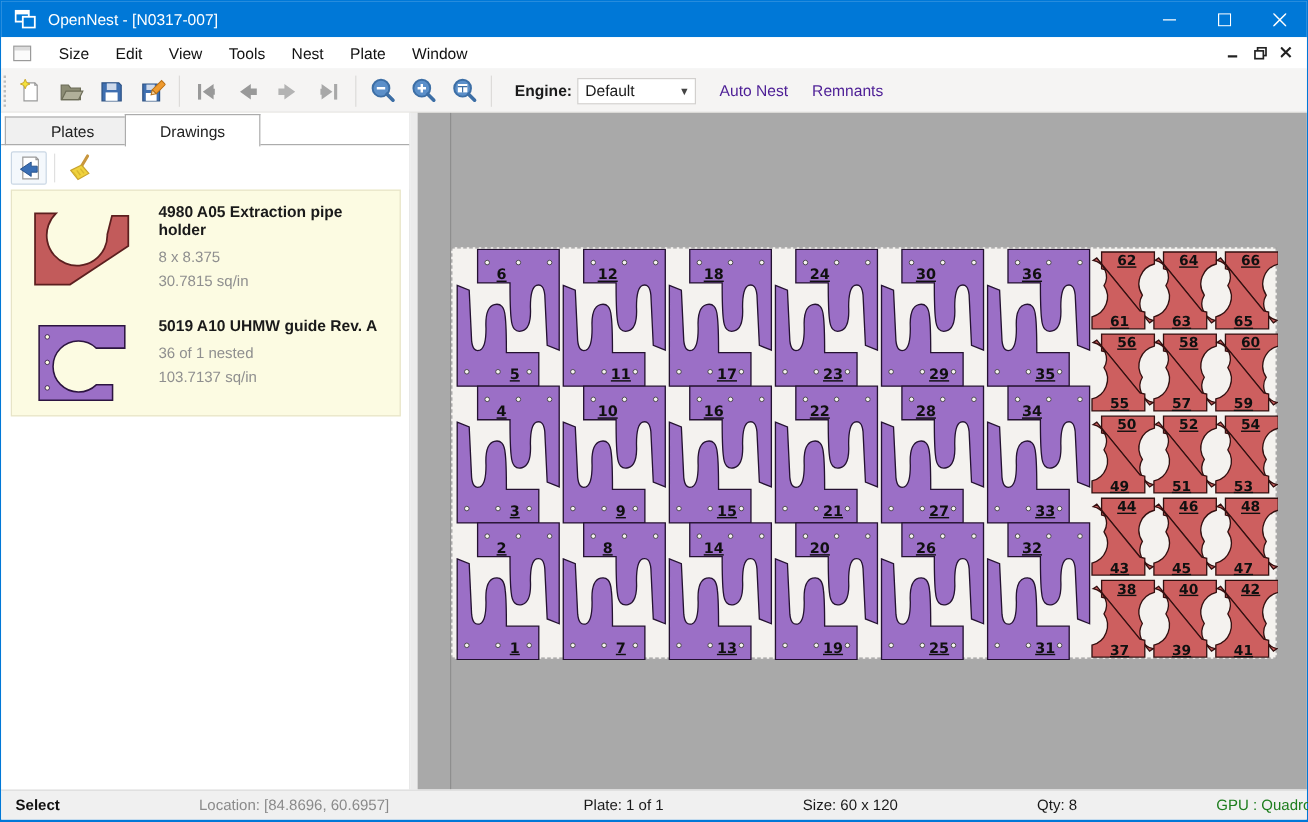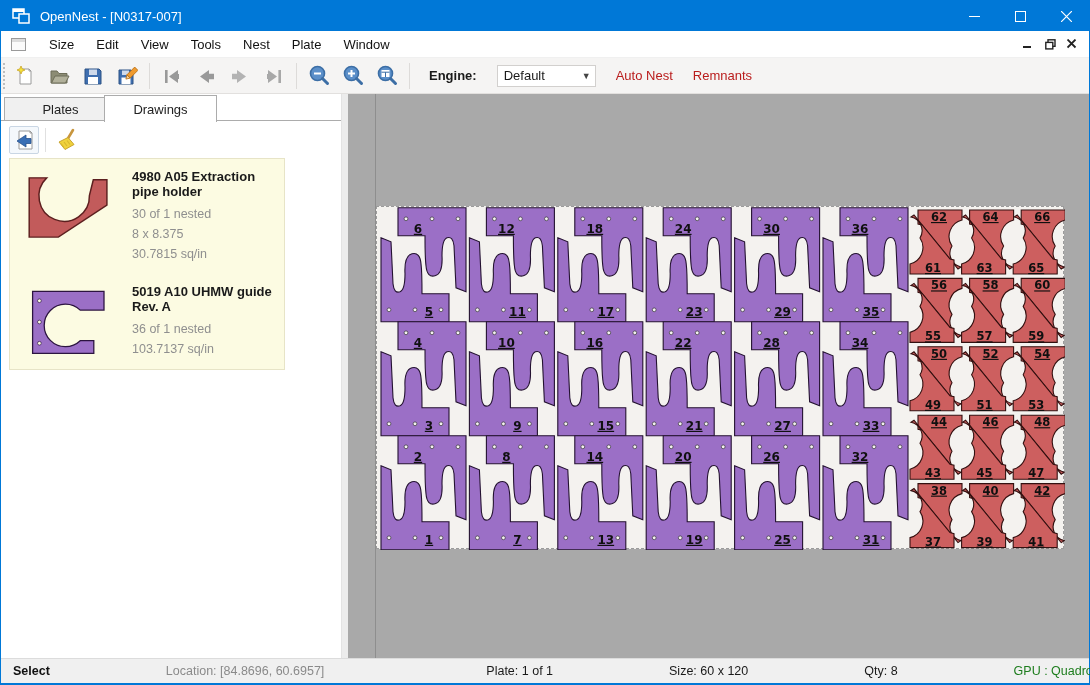--- a/index.html
+++ b/index.html
@@ -26,45 +26,45 @@
   #menubar .mdi-buttons { margin-left:auto; display:flex; align-items:center; margin-right:6px; }
   .mdibtn { width:22px; height:20px; display:flex; align-items:center; justify-content:center; }
 
   
   #toolbar { position:absolute; left:0; top:57px; right:0; height:36px; background:#f5f4f3;
              border-bottom:1px solid #e2e0de; display:flex; align-items:center; }
   #toolbar .grip { width:5px; height:26px; margin-left:2px; border-left:2px dotted #bdbdbd; }
   .tbtn { width:34px; height:30px; display:flex; align-items:center; justify-content:center; border-radius:2px; }
   .tsep { width:1px; height:26px; background:#dddbd9; margin:0 5px; }
   #engine-zone { display:flex; align-items:center; margin-left:14px; }
-  #engine-zone .lbl { font-weight:bold; margin-right:20px; }
+  #engine-zone .lbl { font-weight:bold; margin-right:4px; }
   #engine-combo { width:99px; height:22px; background:#fff; border:1px solid #d2d0ce;
                   display:flex; align-items:center; padding:0 4px 0 6px; font-size:13px; }
   #engine-combo .arrow { margin-left:auto; font-size:9px; color:#444; }
-  .flatbtn { padding:4px 10px; font-size:13px; color:#b91c1c; }
+  .flatbtn { padding:4px 10px; font-size:13px; color:#4c1d95; }
 
   
   #content { position:absolute; left:0; top:93px; right:0; bottom:25px; }
 
   
   #sidebar { position:absolute; left:0; top:0; width:341px; bottom:0; background:#fff;
              border-right:1px solid #e3e3e3; }
   #tabstrip { position:absolute; left:0; top:0; right:0; height:27px; background:#fff; }
   .tab { position:absolute; top:3px; height:24px; width:113px; background:#f0f0f0;
          border:1px solid #acacac; border-bottom:none; display:flex; align-items:center;
          justify-content:center; font-size:13px; color:#222; }
   .tab.active { top:1px; height:27px; background:#fff; z-index:2; }
   #tabstrip .strip-line { position:absolute; left:0; right:0; bottom:0; height:1px; background:#acacac; z-index:1; }
   #minibar { position:absolute; left:0; top:28px; right:0; height:36px; background:#fff;
              display:flex; align-items:center; padding-left:8px; }
   .minibtn { width:30px; height:28px; display:flex; align-items:center; justify-content:center; }
   .minibtn.raised { border:1px solid #c9d6e4; background:#f4f8fc; border-radius:2px; }
   #minibar .msep { width:1px; height:24px; background:#e0e0e0; margin:0 6px; }
 
-  #drawing-list { position:absolute; left:8px; top:64px; width:276px; background:#fcfbe2;
+  #drawing-list { position:absolute; left:8px; top:64px; width:325px; background:#fcfbe2;
                   border:1px solid #e7e4c7; }
   .draw-item { display:flex; padding:10px 8px 10px 12px; }
   .draw-item .thumb { width:96px; height:68px; flex:0 0 96px; margin-top:4px; }
   .draw-item .info { margin-left:14px; }
   .draw-item .info .t { font-weight:bold; font-size:13px; color:#1a1a1a; margin-bottom:5px; }
   .draw-item .info .m { font-size:12.5px; color:#8f8f8f; line-height:20px; }
 
   
   #canvas { position:absolute; left:347px; top:0; right:0; bottom:0; background:#a9a9a9; overflow:hidden; }
   #canvas .vline { position:absolute; left:27px; top:0; bottom:0; width:1px; background:#8e8e8e; }
@@ -270,21 +270,20 @@
         </div>
       </div>
 
       <div id="drawing-list">
         <div class="draw-item">
           <svg class="thumb" viewBox="0 0 96 70">
             <path d="M6,5 L24,5 A26,26 0 1 0 68,23 L72,7 L86,7 L86,33 L36,66 L6,66 Z" fill="#c25b5b" stroke="#5c1f1f" stroke-width="1.5"></path>
           </svg>
           <div class="info">
             <div class="t">4980 A05 Extraction pipe holder</div>
-            <div class="m">30 of 1 nested</div>
             <div class="m">8 x 8.375</div>
             <div class="m">30.7815 sq/in</div>
           </div>
         </div>
         <div class="draw-item">
           <svg class="thumb" viewBox="0 0 96 80">
             <path d="M4,4 L88,4 L88,26 L60,26 A25,25 0 1 0 60,62 L76,62 L76,77 L4,77 Z" fill="#9b6fc6" stroke="#2c1440" stroke-width="1.5"></path>
             <circle cx="12" cy="15" r="2.2" fill="#fcfbe2" stroke="#2c1440" stroke-width="0.8"></circle>
             <circle cx="12" cy="40" r="2.2" fill="#fcfbe2" stroke="#2c1440" stroke-width="0.8"></circle>
             <circle cx="12" cy="65" r="2.2" fill="#fcfbe2" stroke="#2c1440" stroke-width="0.8"></circle>

